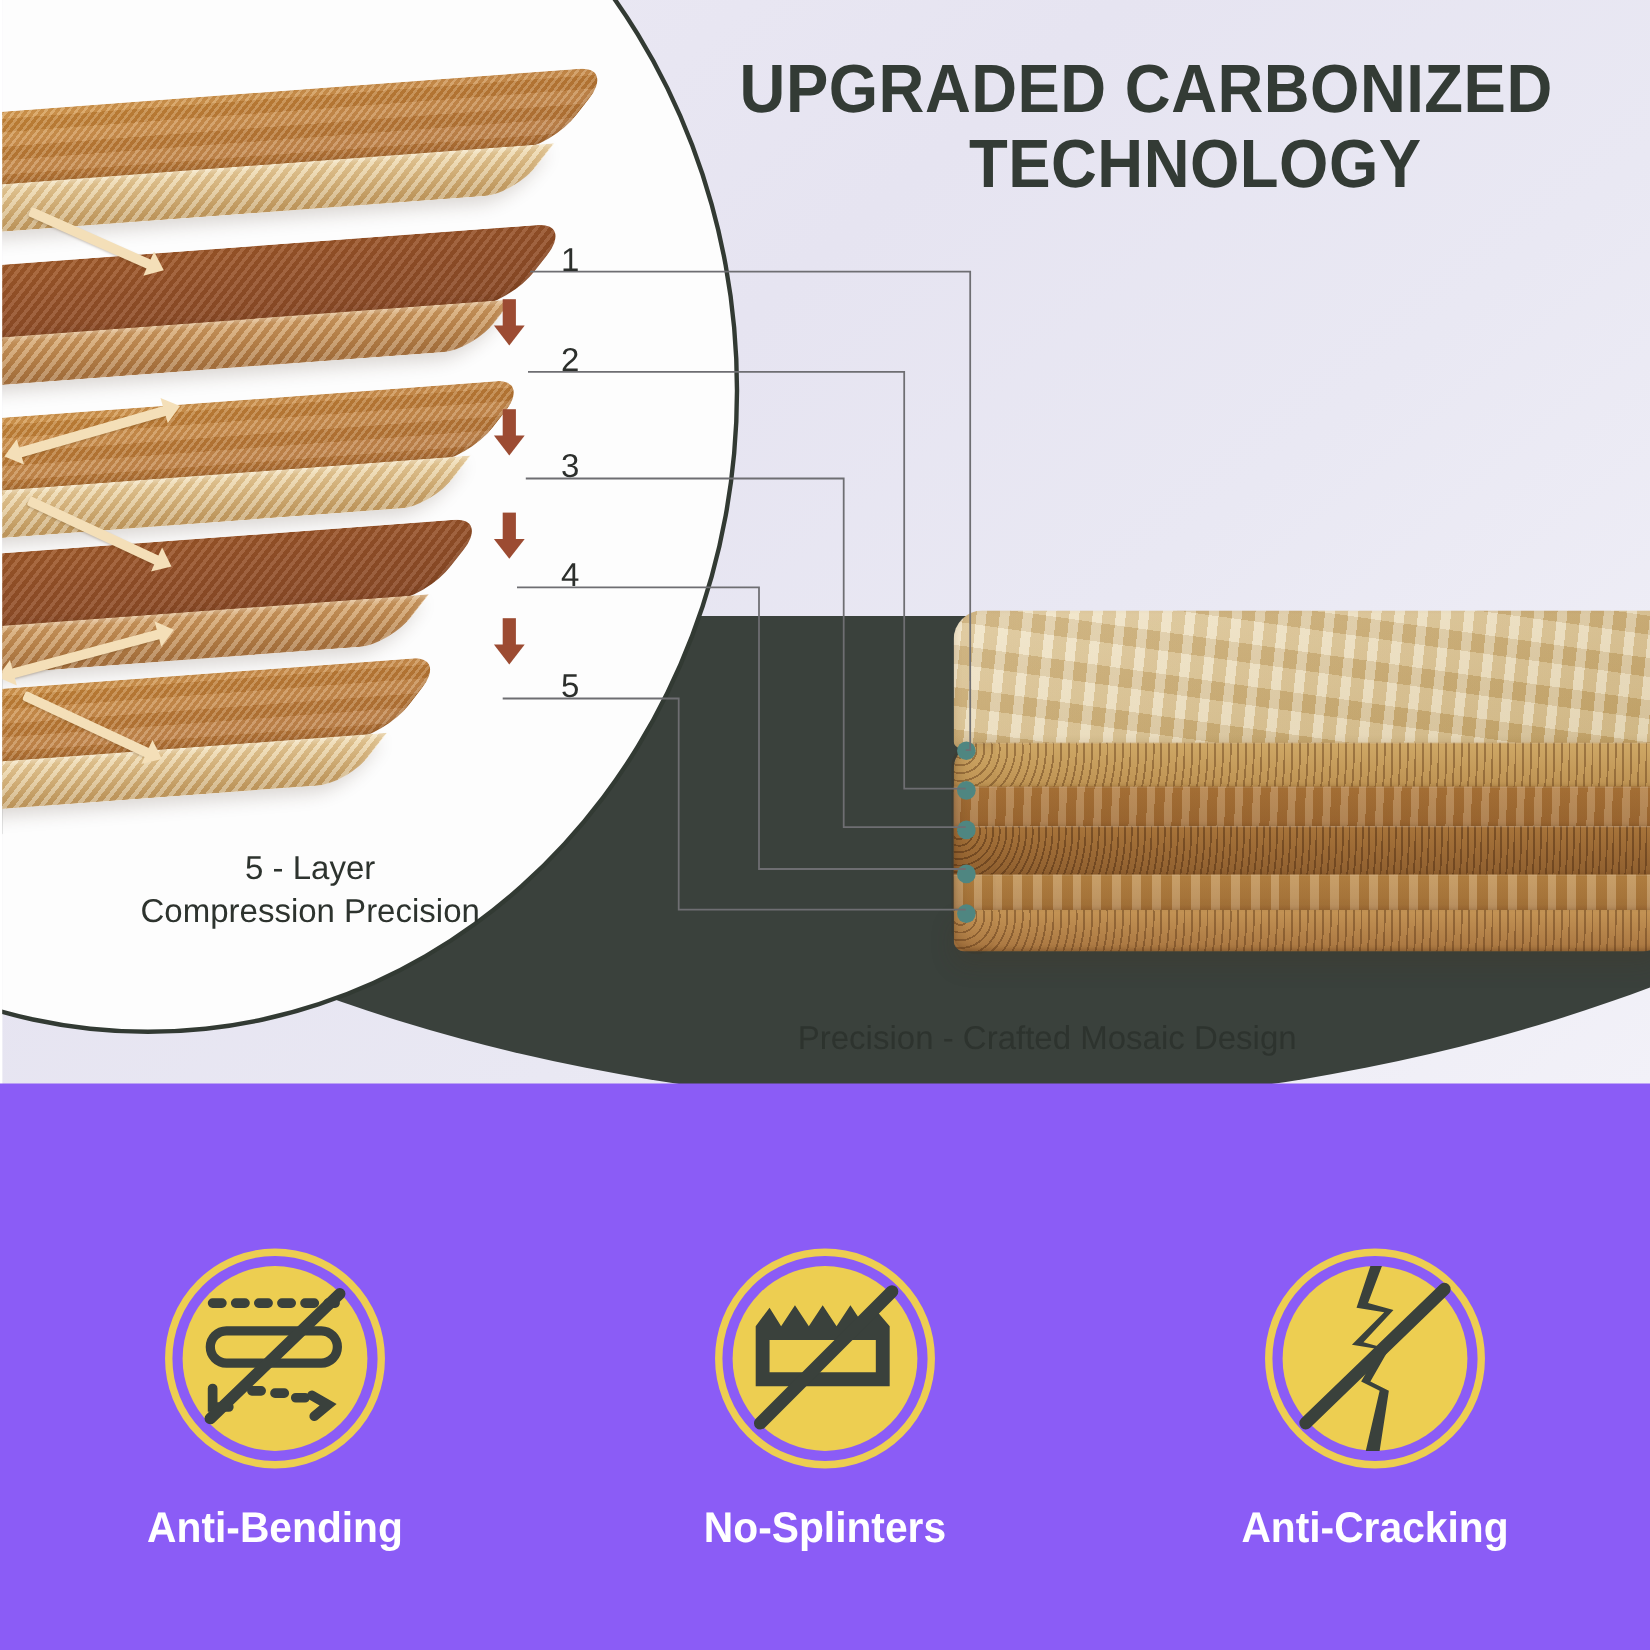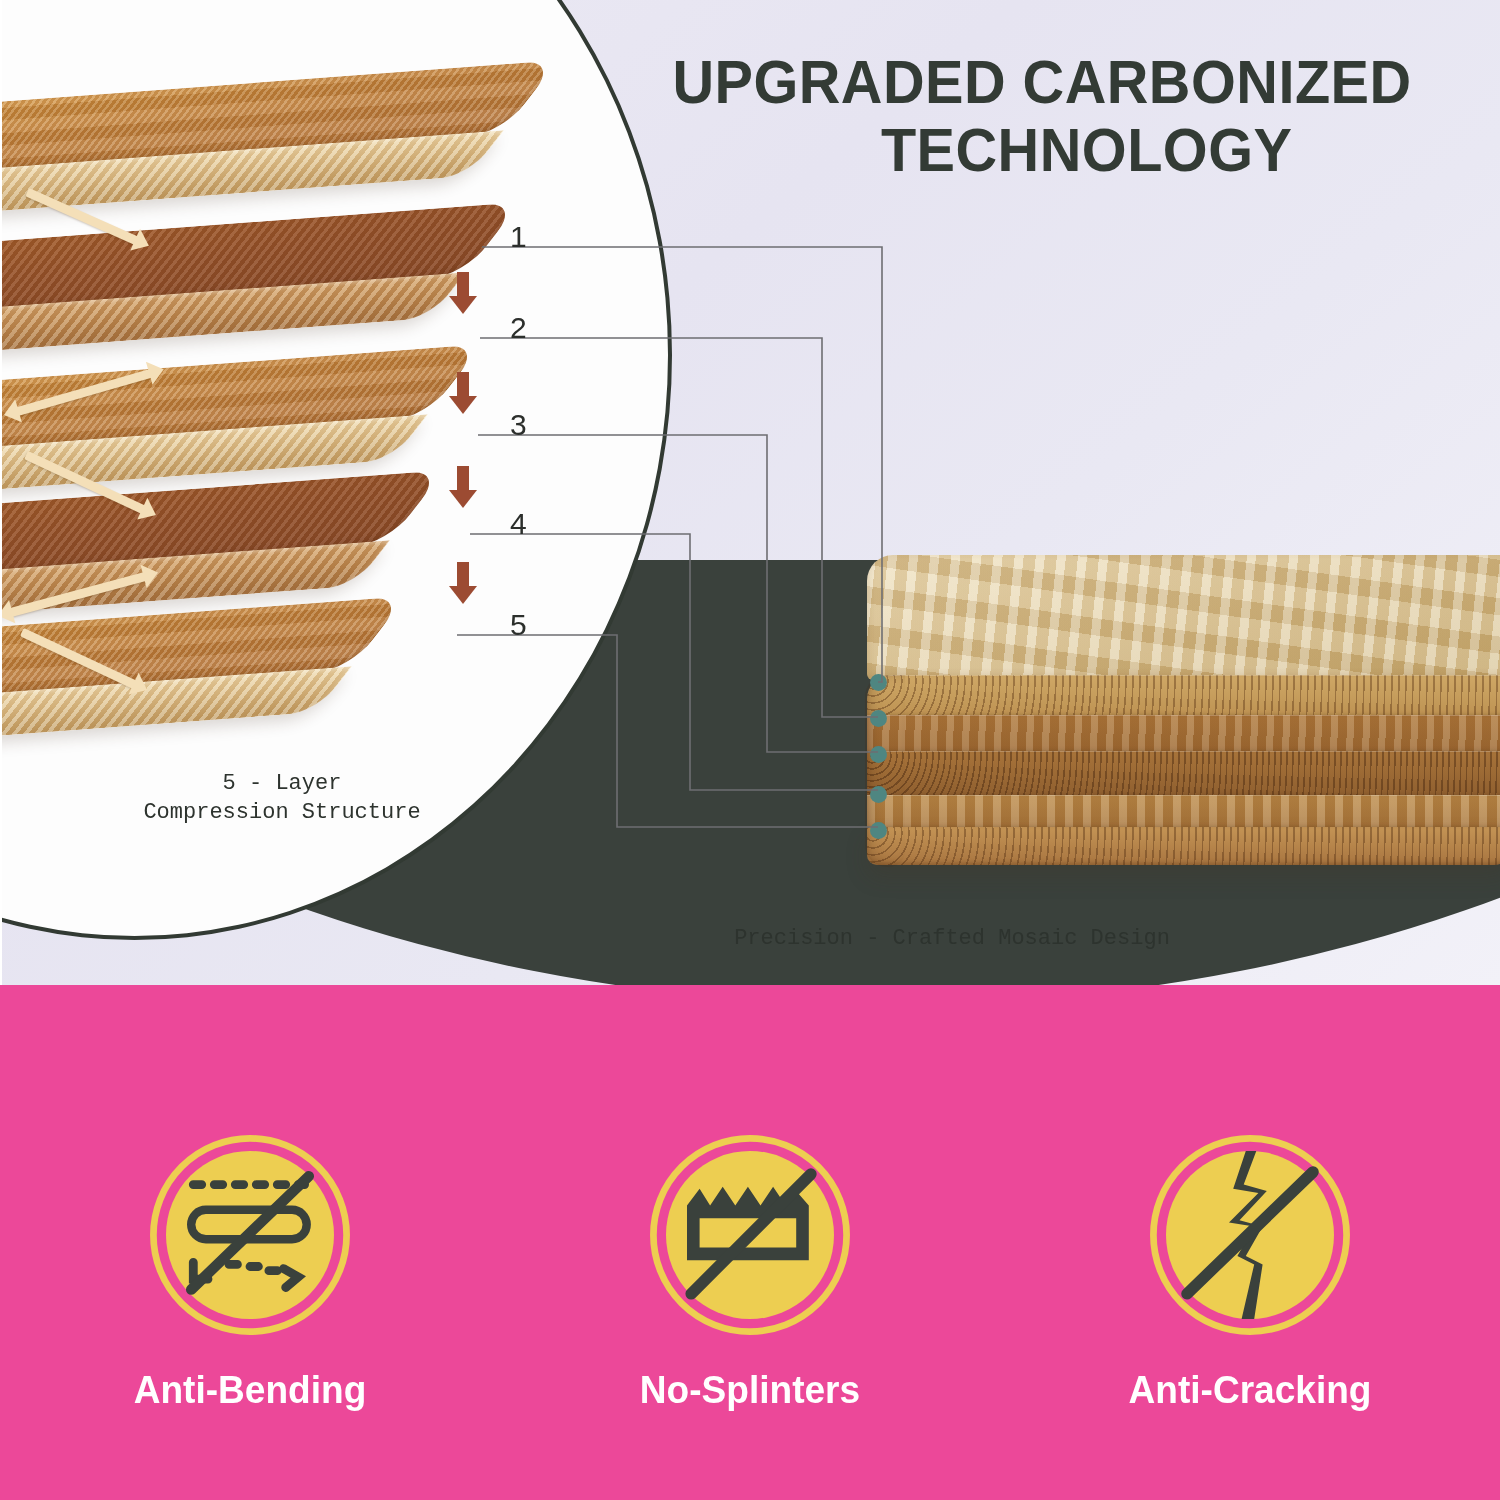--- a/index.html
+++ b/index.html
@@ -104,26 +104,26 @@
     background:
       repeating-radial-gradient(circle at 6px 6px, rgba(80,44,16,.40) 0 1.6px, transparent 1.6px 7px),
       linear-gradient(180deg,#c49455 0%, #a87540 100%);
     box-shadow:0 12px 22px rgba(70,50,30,.20), inset 0 -2px 4px rgba(70,40,12,.3); }
   .board .rounded-l { position:absolute; left:-2px; top:120px; width:40px; height:192px;
     border-radius:22px 0 16px 22px; box-shadow:inset 7px 0 12px rgba(70,40,14,.20); }
 
   .dot { position:absolute; width:17px; height:17px; border-radius:50%; background:#4f8681; }
 
   
-  .cap { position:absolute; color:#2d332e; font-size:22px; text-align:center; line-height:1.30;font-family:Liberation Mono, monospace; }
+  .cap { position:absolute; color:#2d332e; font-size:30px; text-align:center; line-height:1.30; }
   .cap-left { left:10px; top:770px; width:540px; }
   .cap-right { left:600px; top:925px; width:700px; }
 
   
-  .bottom { position:absolute; left:0; top:985px; width:1500px; height:515px; background:#ec4899; }
+  .bottom { position:absolute; left:0; top:985px; width:1500px; height:515px; background:#8b5cf6; }
   .features { position:absolute; left:0; top:145px; width:1500px;
     display:flex; justify-content:space-around; align-items:flex-start; }
   .feature { width:420px; text-align:center; }
   .feature svg { display:block; margin:0 auto; }
   .feature .flabel { margin-top:28px; color:#ffffff; font-size:39px; font-weight:bold;
     transform:scaleX(0.95); }
 </style>
 </head>
 <body>
 
@@ -205,21 +205,21 @@
     </svg>
 
     <div class="num" style="left:508px; top:220px;">1</div>
     <div class="num" style="left:508px; top:311px;">2</div>
     <div class="num" style="left:508px; top:408px;">3</div>
     <div class="num" style="left:508px; top:507px;">4</div>
     <div class="num" style="left:508px; top:608px;">5</div>
 
     <div class="cap cap-left">
       <div>5 - Layer</div>
-      <div>Compression Structure</div>
+      <div>Compression Precision</div>
     </div>
     <div class="cap cap-right">Precision - Crafted Mosaic Design</div>
 
   </div>
 
   <div class="bottom">
     <div class="features">
 
       <div class="feature">
         <svg width="210" height="210" viewBox="0 0 100 100">

